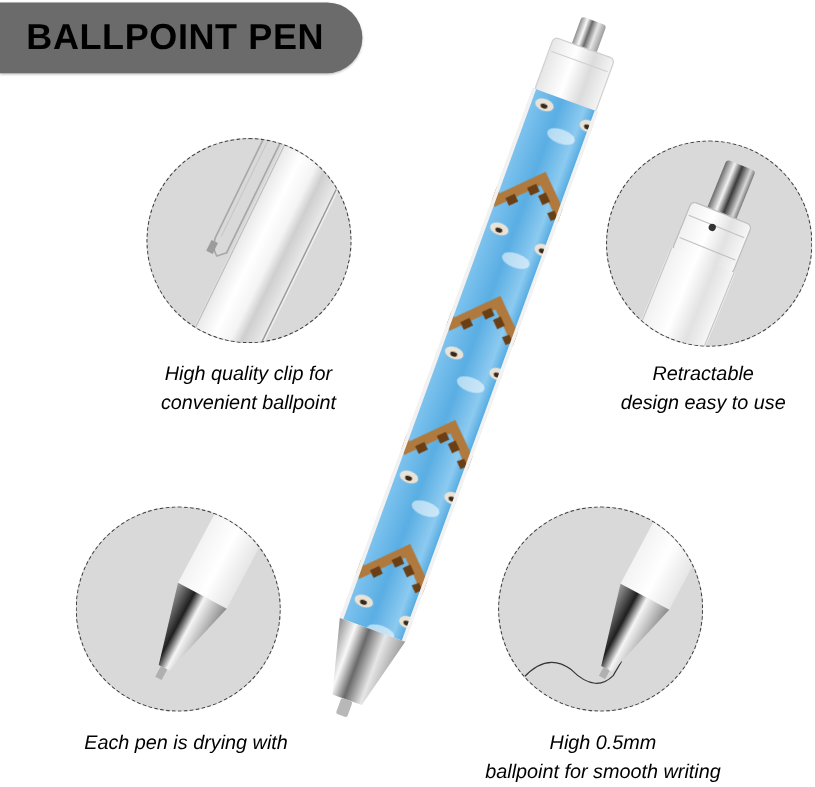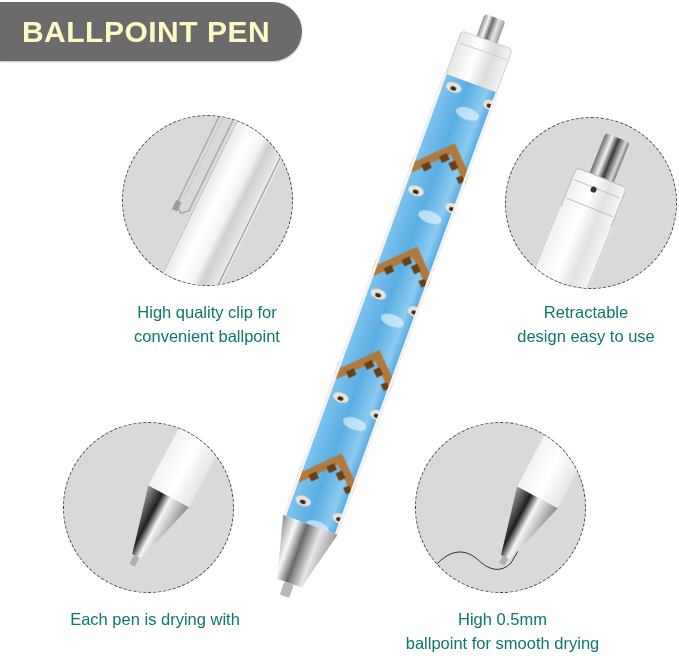--- a/index.html
+++ b/index.html
@@ -23,41 +23,42 @@
     background: #6b6b6b;
     border-radius: 0 30px 30px 0;
     box-shadow: 0 1px 2px rgba(0,0,0,0.25);
     display: flex;
     align-items: center;
     justify-content: center;
     box-sizing: border-box;
     padding-right: 10px;
   }
   .badge-text {
-    color: #fef9c3;
+    color: #000000;
     font-weight: bold;
     font-size: 30px;
     letter-spacing: 0.5px;
   }
   .detail {
     position: absolute;
     border-radius: 50%;
     background: #d9d9d9;
     border: 1px dashed #444;
     overflow: hidden;
     box-sizing: border-box;
   }
   .detail svg { position: absolute; left: 0; top: 0; }
   .caption {
     position: absolute;
     text-align: center;
-    color: #0f766e;
+    color: #000000;
     font-size: 16.5px;
     line-height: 24px;
     white-space: nowrap;
+    font-style: italic;
   }
   .caption span { display: block; }
   .pen {
     position: absolute;
     left: 0; top: 0;
     width: 679px; height: 656px;
     pointer-events: none;
   }
 </style>
 </head>
@@ -171,21 +172,21 @@
     <path d="M20 142 Q40 120 60 135 Q80 155 95 140 L102 128" fill="none" stroke="#333" stroke-width="1"></path>
     <g transform="rotate(28 115 80)">
       <rect x="95" y="-40" width="46" height="112" fill="url(#white4)"></rect>
       <path d="M95 72 L141 72 L123 140 L113 140 Z" fill="url(#chrome4)"></path>
       <rect x="115" y="140" width="6" height="8" fill="#b0b0b0"></rect>
     </g>
   </svg>
 </div>
 <div class="caption" style="left:380px; top:607px; width:245px;">
   <span>High 0.5mm</span>
-  <span>ballpoint for smooth drying</span>
+  <span>ballpoint for smooth writing</span>
 </div>
 
 <svg class="pen" viewBox="0 0 679 656">
   <defs>
     <linearGradient id="body" x1="0" y1="0" x2="1" y2="0">
       <stop offset="0" stop-color="#eaeaea"></stop>
       <stop offset="0.06" stop-color="#7cc2ee"></stop>
       <stop offset="0.45" stop-color="#5aaee3"></stop>
       <stop offset="0.8" stop-color="#8ccaf0"></stop>
       <stop offset="0.94" stop-color="#5aaee3"></stop>

